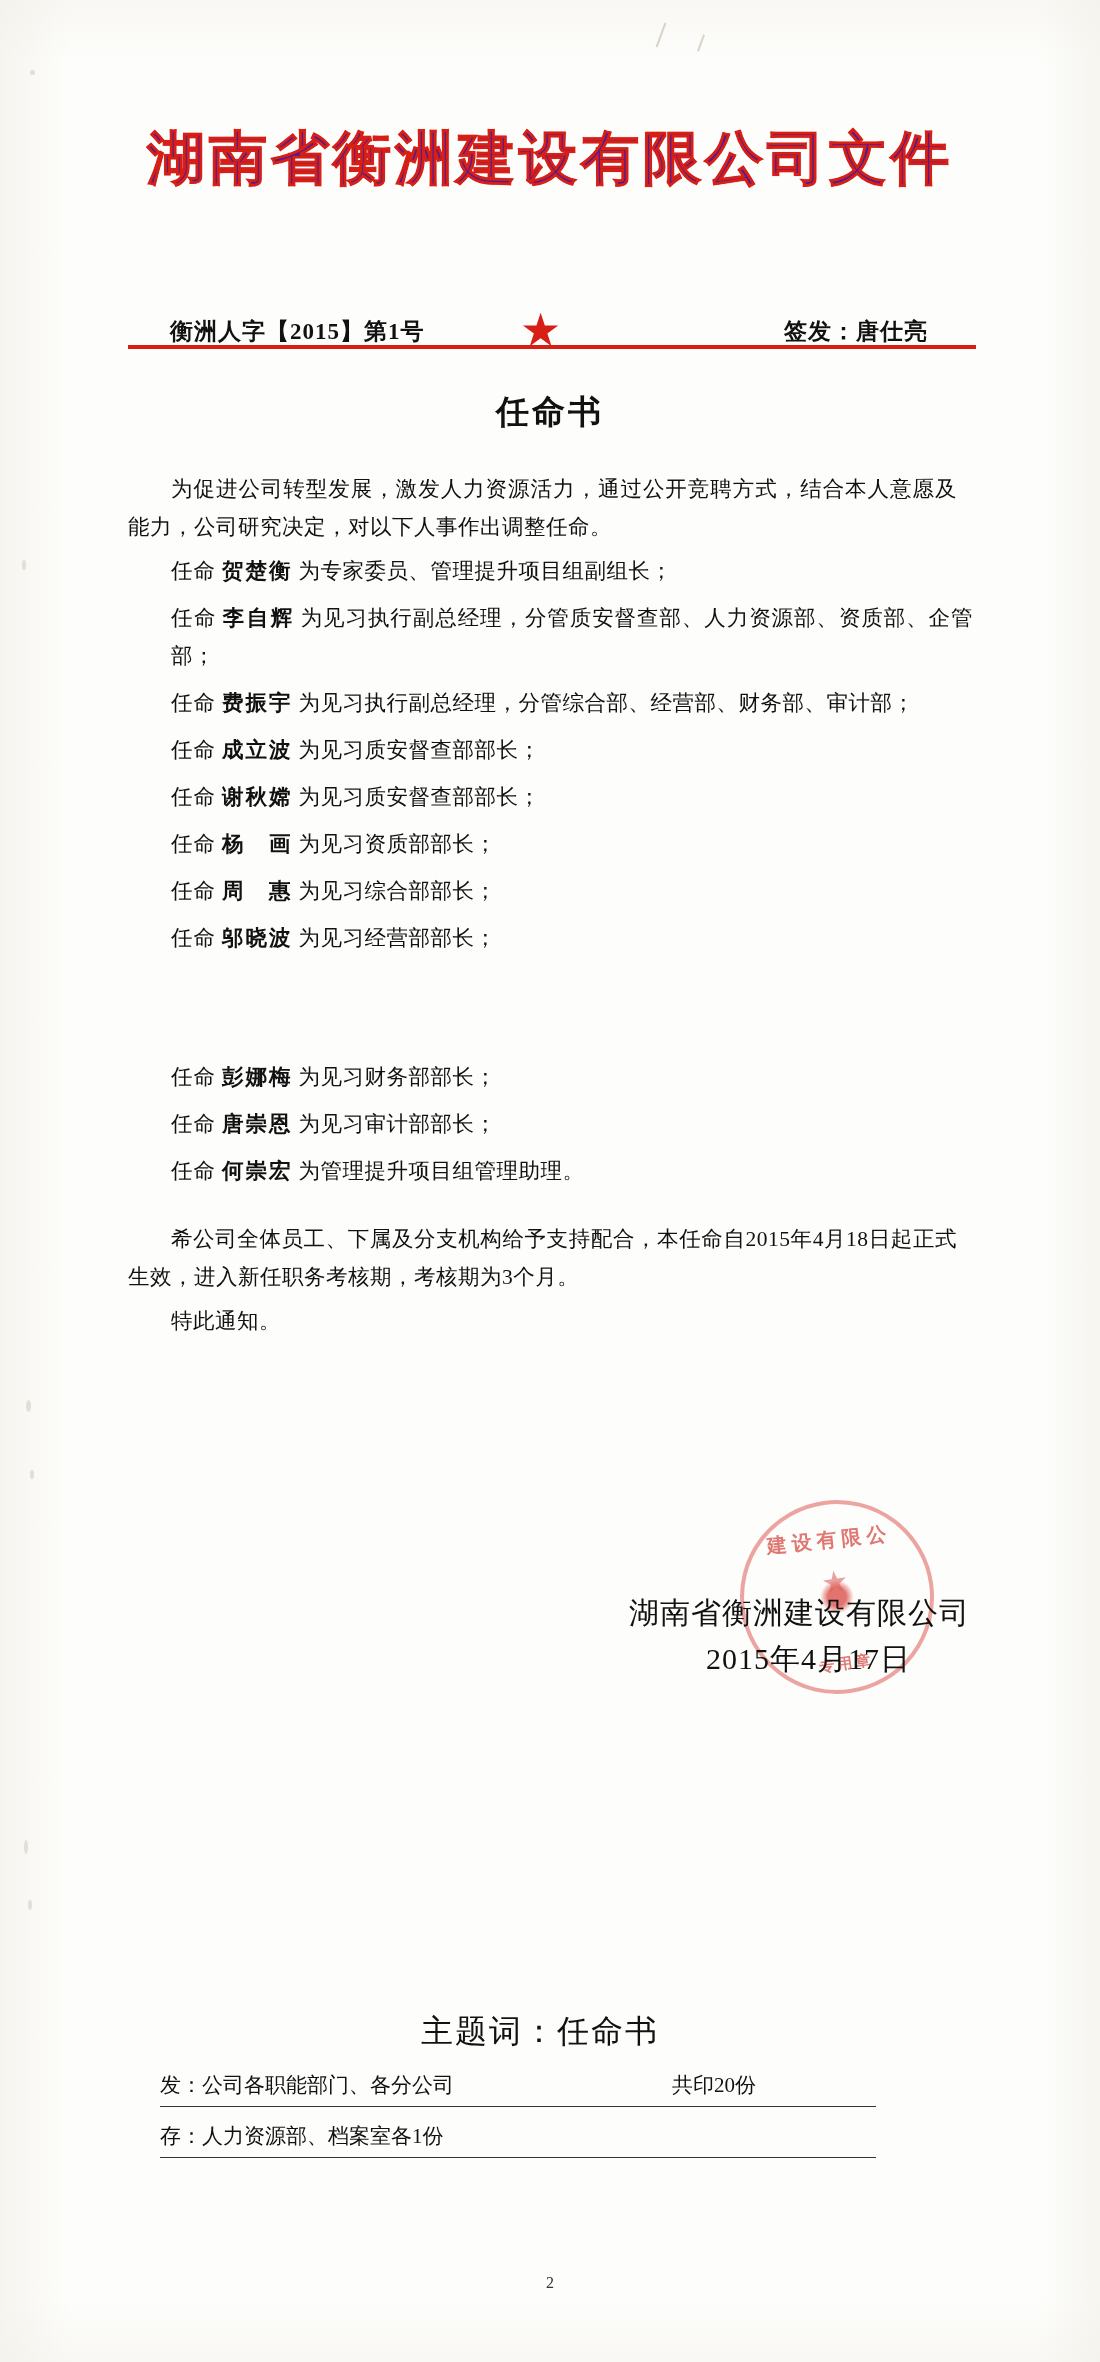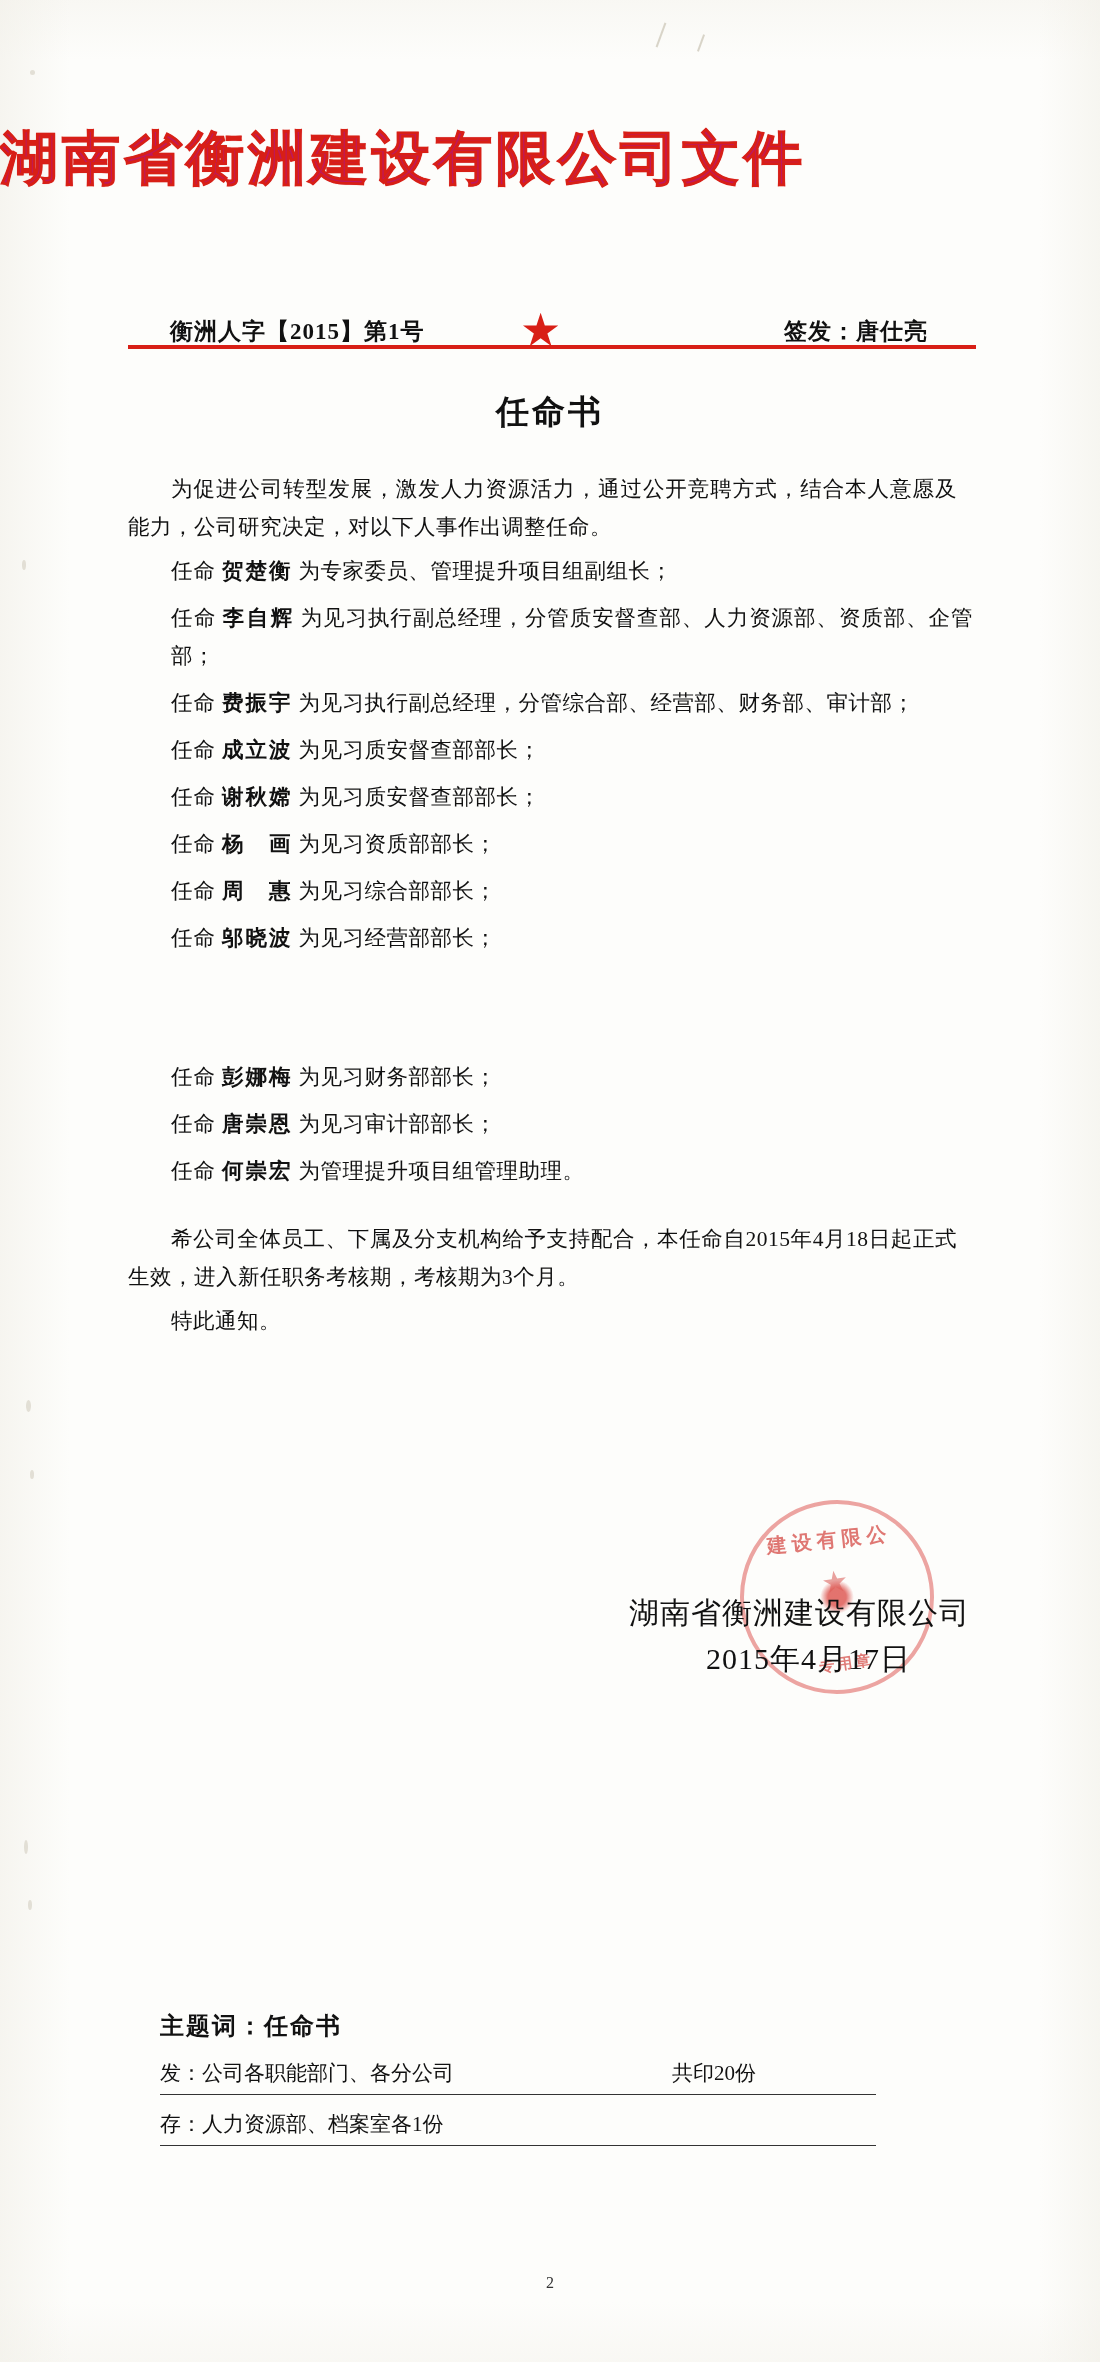--- a/index.html
+++ b/index.html
@@ -44,21 +44,22 @@
     height: 26px;
     transform: rotate(20deg);
     opacity: .7;
   }
 
   .doc-title {
     position: absolute;
     top: 120px;
     left: 0;
     width: 1100px;
-    color: #be185d;
+    text-align: center;
+    color: #4c1d95;
     font-family: "Liberation Serif", "DejaVu Serif", serif;
     font-weight: bold;
     font-size: 58px;
     letter-spacing: 4px;
     -webkit-text-stroke: 1px #d81f16;
     text-shadow: 0 0 1px #c41b12;
   }
 
   .header-row {
     position: absolute;
@@ -219,24 +220,25 @@
     font-size: 30px;
   }
 
   .footer {
     position: absolute;
     top: 2010px;
     left: 160px;
     width: 760px;
   }
   .footer .kw-line {
-    font-size: 24px;
-    font-weight: bold;
+    font-size: 32px;
+    font-weight: normal;
     letter-spacing: 2px;
     margin-bottom: 14px;
+    text-align: center;
   }
   .footer .dist {
     position: relative;
     font-size: 21px;
     line-height: 34px;
     border-bottom: 1.5px solid #333;
     padding-bottom: 4px;
     margin-bottom: 12px;
     width: 716px;
   }

